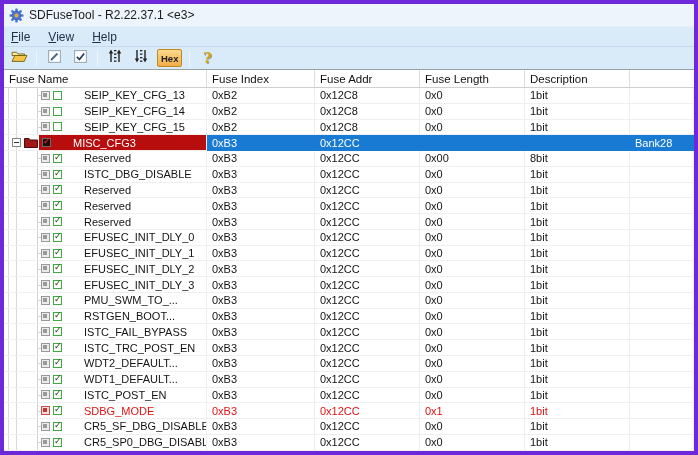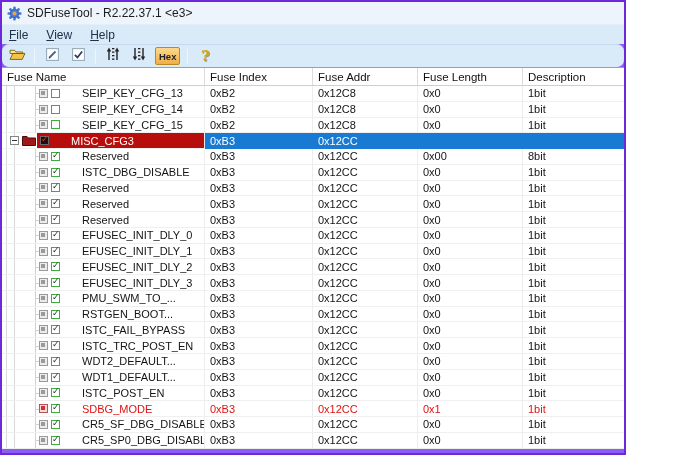--- a/index.html
+++ b/index.html
@@ -1,40 +1,40 @@
 <!DOCTYPE html>
 <html><head>
 <meta charset="utf-8">
 <style>
   html,body{margin:0;padding:0;background:#fff;}
   *{box-sizing:border-box;}
   .window{
-    width:626px;height:455px;
-    border:2px solid #6d28d9;
+    width:698px;height:455px;
+    border:4px solid #6d28d9;
     font-family:"Liberation Sans","DejaVu Sans",sans-serif;
     background:#8b5cf6;overflow:hidden;position:relative;
   }
   
   .titlebar{
     height:22px;background:#edf4fc;display:flex;align-items:center;
     padding-left:5px;gap:5px;
   }
   .app-icon{width:15px;height:15px;display:inline-block;}
   .win-title{font-size:12px;color:#1c1c1c;}
   
   .menubar{
     height:20px;background:#d9eaf9;display:flex;align-items:center;
     padding-left:7px;gap:18px;border-top:1px solid #e4eef8;
   }
   .menu-item{font-size:12px;color:#20324a;cursor:default;}
   .menu-item u{text-decoration:underline;}
   
   .toolbar{
     height:23px;background:#d9eaf9;display:flex;align-items:center;
-    padding-left:5px;gap:6px;border-top:1px solid #c5daee;border-radius:7px;
+    padding-left:5px;gap:6px;border-top:1px solid #c5daee;
   }
   .tbtn{width:20px;height:19px;display:flex;align-items:center;justify-content:center;}
   .tsep{width:1px;height:15px;background:#aac4dd;border-right:1px solid #eef5fc;margin:0 1px;}
   .hex-btn{
     min-width:24px;height:18px;padding:0 3px;
     background:linear-gradient(#fbd98e,#f2ae45);
     border:1px solid #c08820;border-radius:2px;
     font-size:9.5px;font-weight:bold;color:#222;
     display:flex;align-items:center;justify-content:center;
   }

